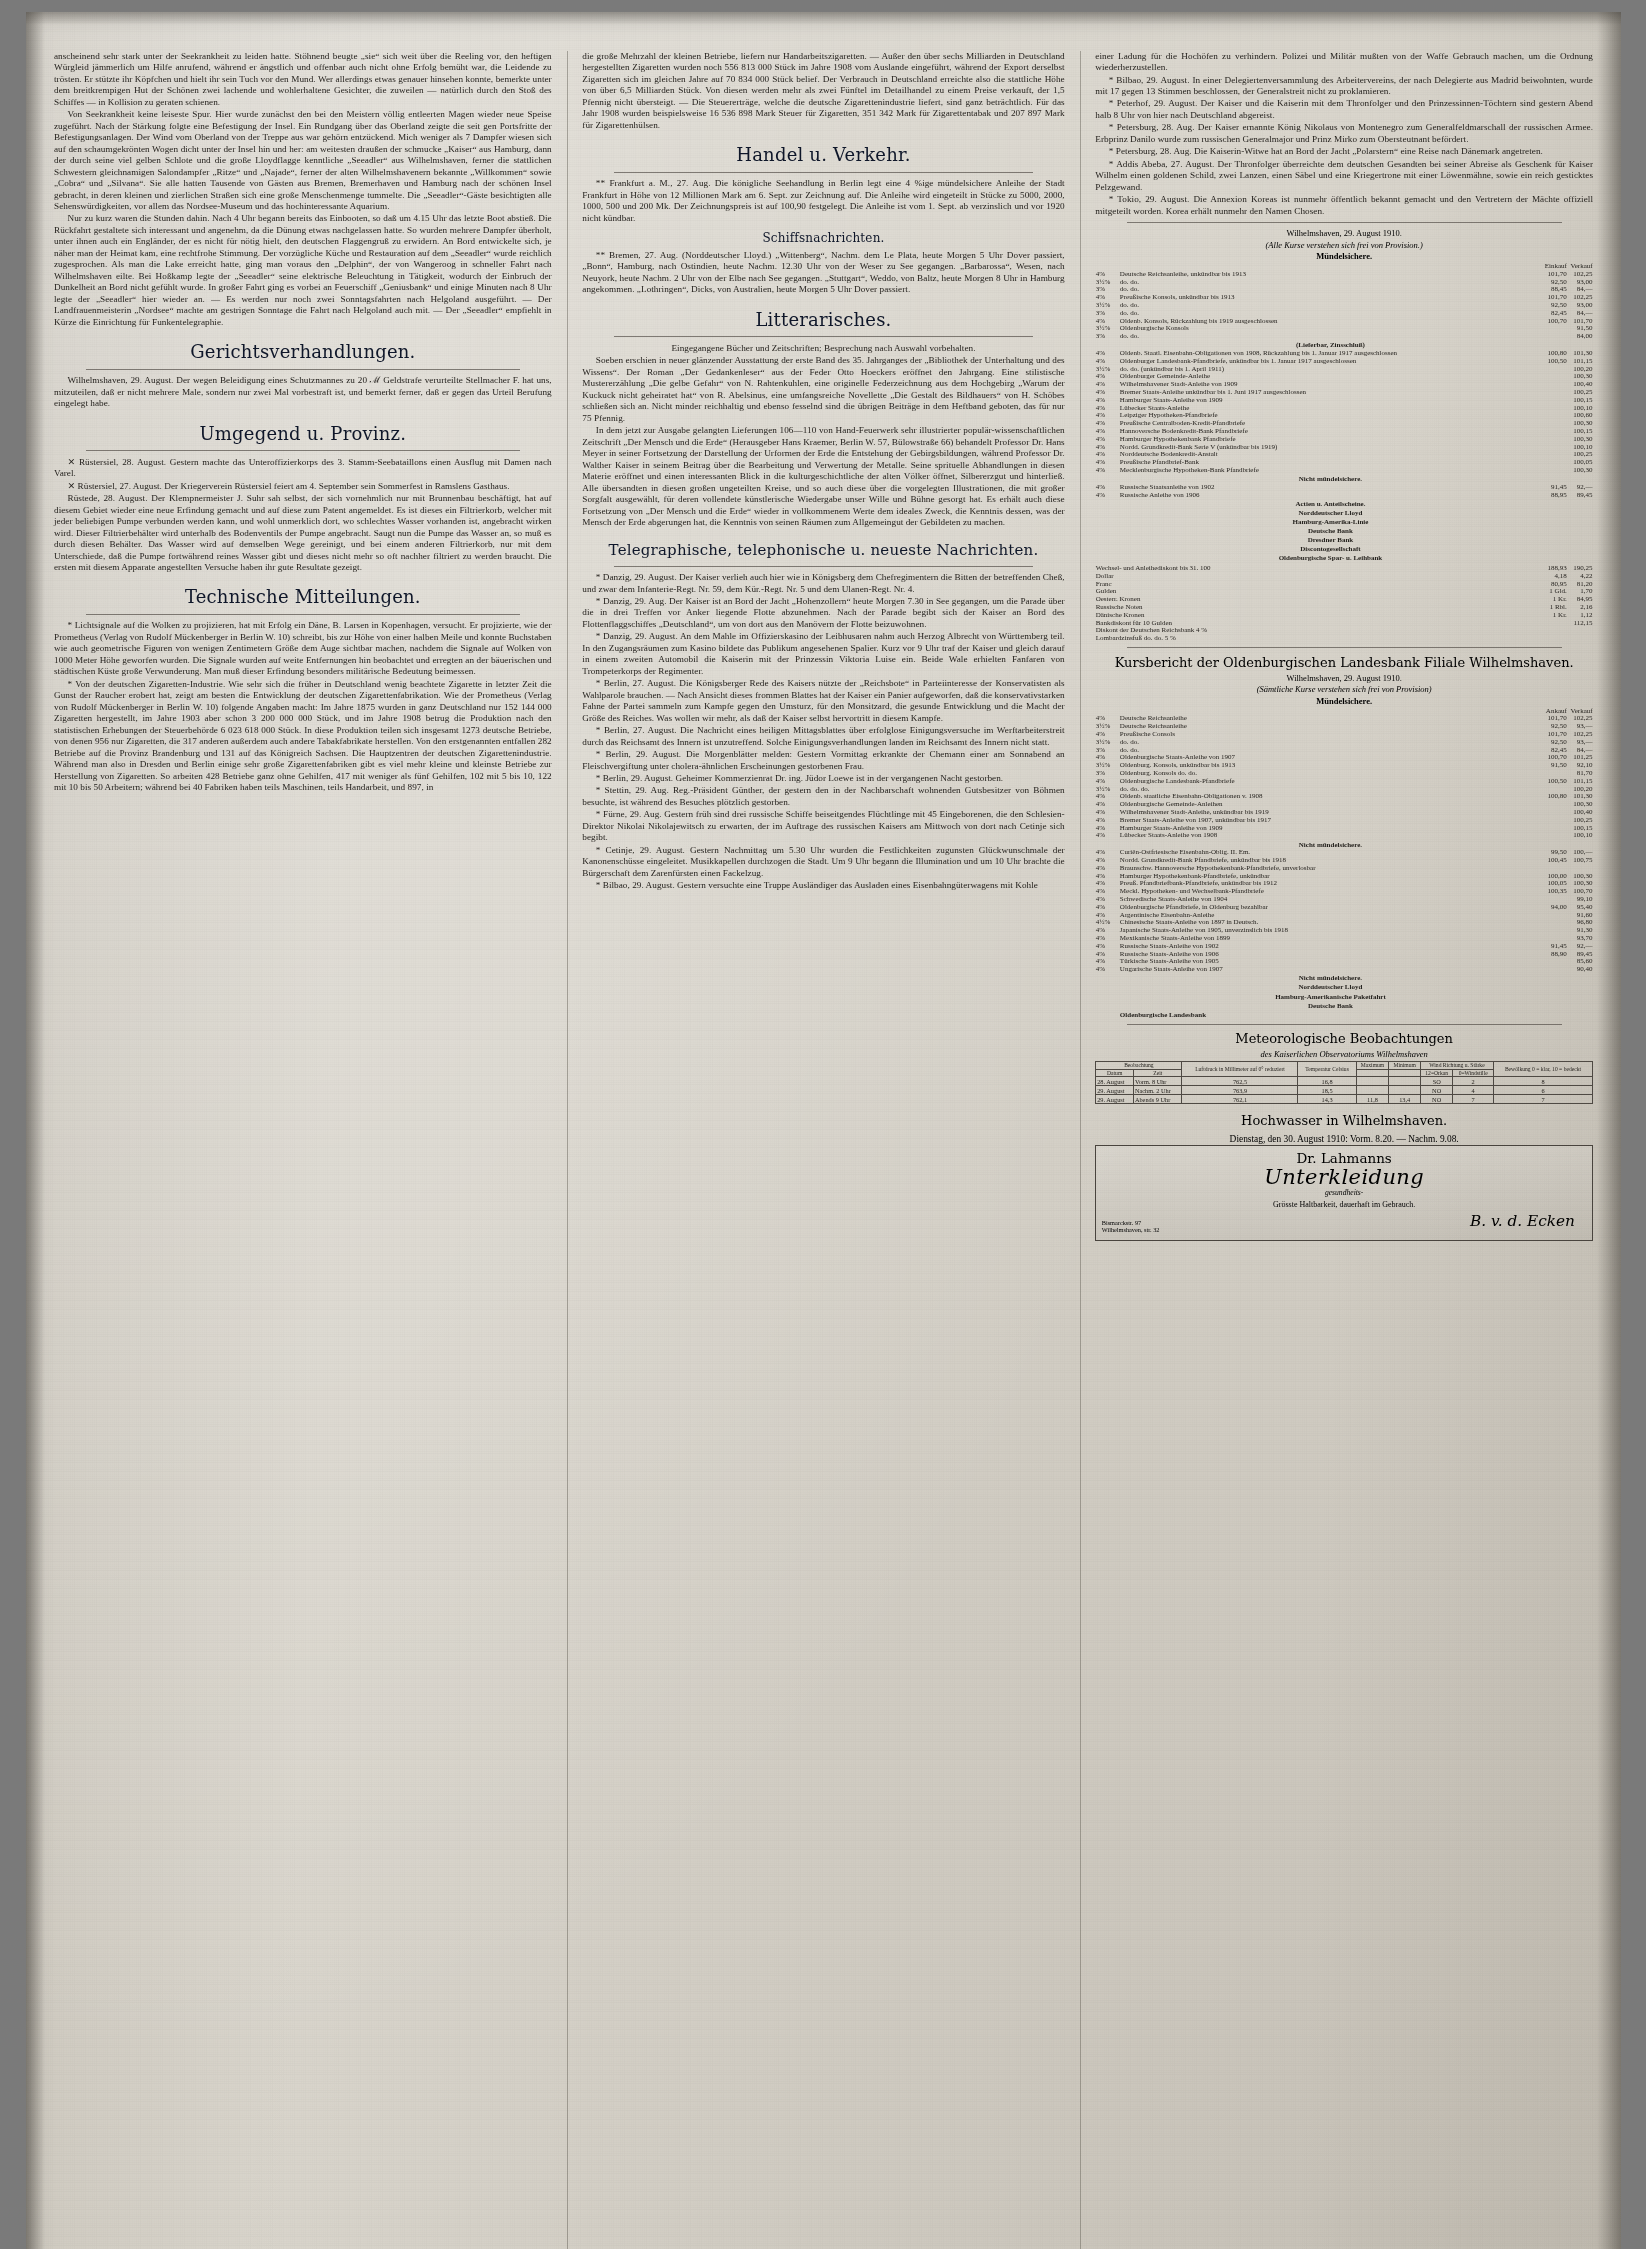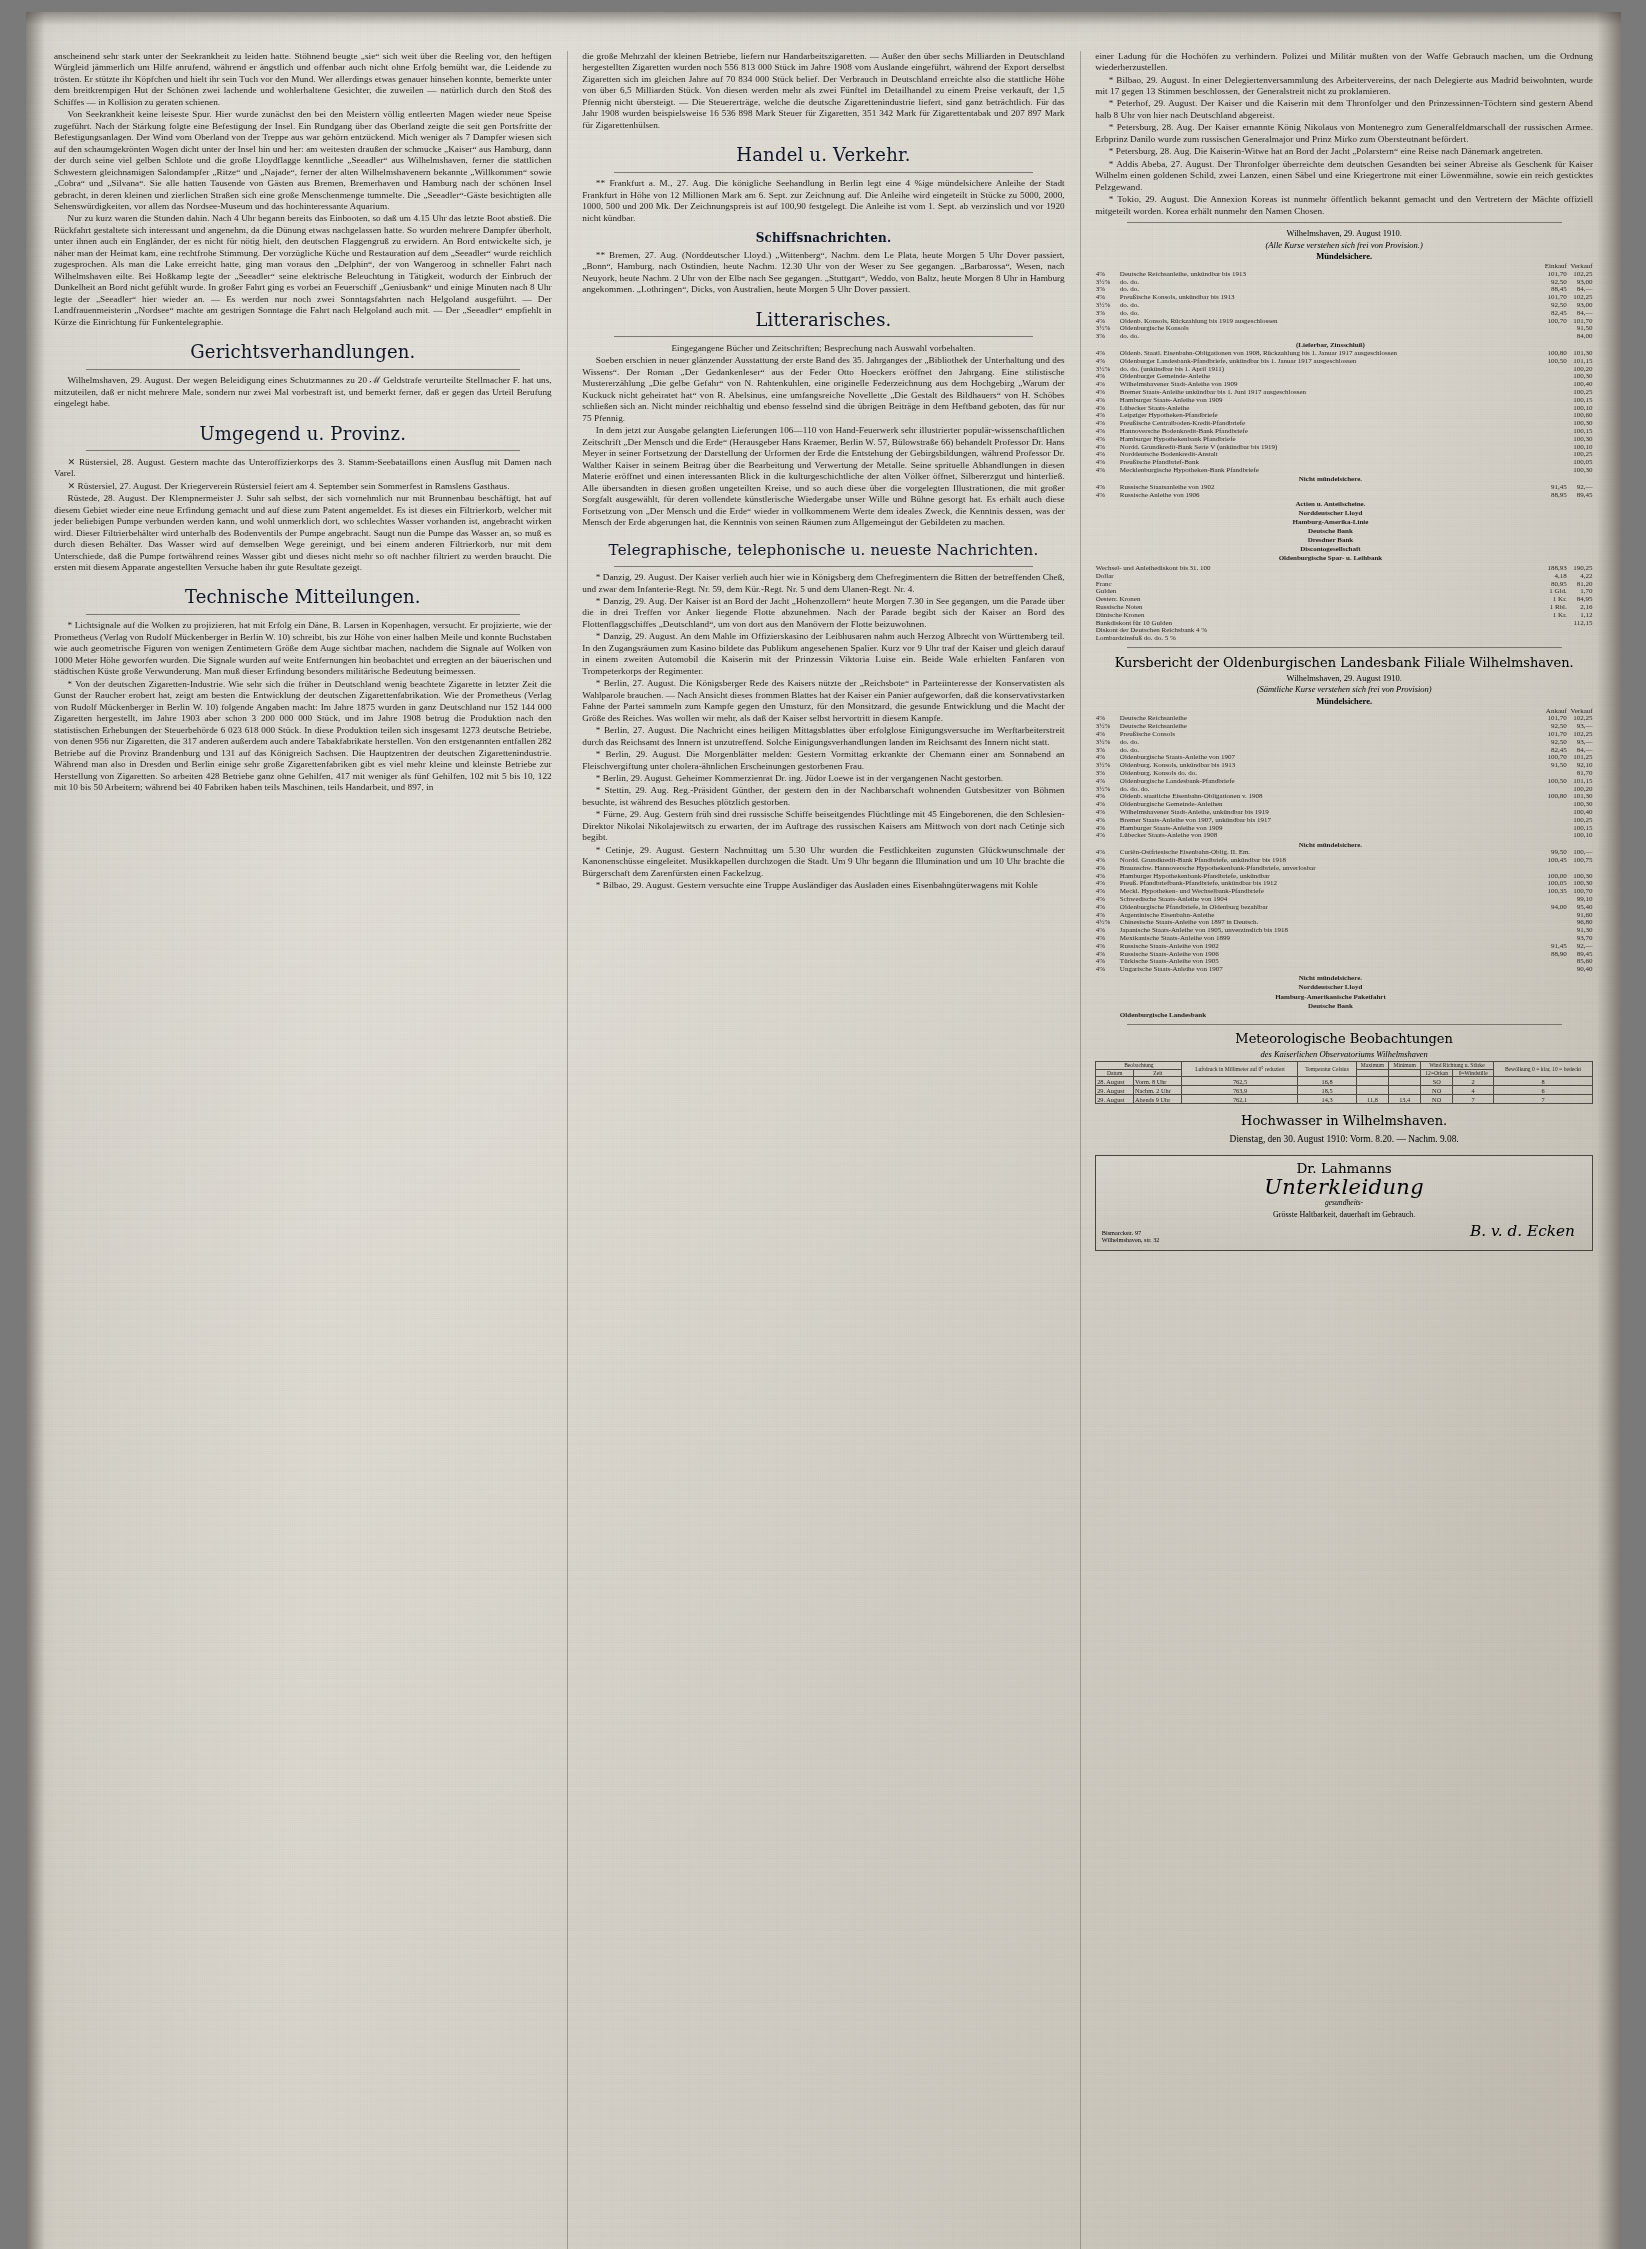--- a/index.html
+++ b/index.html
@@ -20,39 +20,39 @@
   .c2{width:513px;padding:0 15.3px 0 15.3px;}
   .c3{width:513px;padding:0 0 0 15.3px;}
   .rule{position:absolute;top:0;bottom:0;width:0.4px;background:#6a655c;opacity:.5;}
   .r1{left:513px;} .r2{left:1026px;}
   p{margin:0 0 0.9px 0;font-size:9.2px;line-height:11.5px;text-align:justify;
     text-justify:inter-word;hyphens:auto;color:#26231f;letter-spacing:0.04px;}
   p.ind{text-indent:13.5px;}
   .hdr{font-family:"DejaVu Serif",serif;text-align:center;font-size:18px;
     line-height:23.4px;margin:11.7px 0 5.4px;color:#0f172a;letter-spacing:0.2px;}
   .hdr.small{font-size:15px;line-height:20px;}
-  .hdr.tiny{font-size:12px;line-height:16px;margin:6.3px 0 3.6px;font-weight:bold;}
+  .hdr.tiny{font-size:12px;line-height:16px;margin:6.3px 0 3.6px;}
   .sep{height:0;border-top:0.4px solid #55504a;margin:4.5px 31.5px 5.4px;opacity:.7;}
   .b{font-weight:bold;}
   .kurs{font-size:7px;line-height:7.8px;color:#26231f;}
   .kurs table{border-collapse:collapse;width:100%;}
   .kurs td{padding:0 0.4px;vertical-align:top;white-space:nowrap;overflow:hidden;}
   .kurs td.nm{white-space:normal;}
   .kurs td.pc{width:23.4px;}
   .kurs td.v{width:25px;text-align:right;}
   .kurs .grp{font-weight:bold;padding-top:1.3px;}
   .boxhdr{text-align:center;font-family:"DejaVu Serif",serif;font-size:13px;
     line-height:17px;margin:4.5px 0 1.8px;}
   .boxsub{text-align:center;font-size:8.5px;line-height:10.8px;margin:0 0 0.9px;}
   .boxsub.i{font-style:italic;}
   .met{font-size:6.3px;line-height:7.2px;width:100%;border-collapse:collapse;color:#26231f;}
   .met th,.met td{border:0.4px solid #4f4a44;padding:0.4px 0.9px;text-align:center;vertical-align:middle;}
   .met th{font-weight:normal;font-size:5.6px;line-height:6px;}
   .met td.l{text-align:left;}
-  .ad{margin-top:10px;border:0.4px solid #4a453f;padding:4.5px 5.4px 6.3px;position:relative;
+  .ad{margin-top:0;border:0.4px solid #4a453f;padding:4.5px 5.4px 6.3px;position:relative;
      background:linear-gradient(180deg,rgba(255,255,255,.12),rgba(0,0,0,.03));}
   .ad .l1{font-family:"DejaVu Serif",serif;font-size:13.5px;text-align:center;line-height:15.3px;}
   .ad .l2{font-family:"DejaVu Serif",serif;font-size:21px;text-align:center;line-height:22.5px;
      font-style:italic;letter-spacing:0.4px;}
   .ad .l3{font-size:7.6px;text-align:center;line-height:9.4px;font-style:italic;}
   .ad .l4{font-size:8px;text-align:center;line-height:10.3px;margin-top:1.8px;}
   .ad .sig{font-family:"DejaVu Serif",serif;font-size:15.3px;font-style:italic;text-align:right;
      margin-top:2.7px;padding-right:11.7px;}
   .ad .addr{font-size:6.3px;line-height:7.2px;text-align:left;margin-top:-11.7px;}
   .hw{text-align:center;font-size:9.4px;line-height:12px;margin-top:3.6px;}

